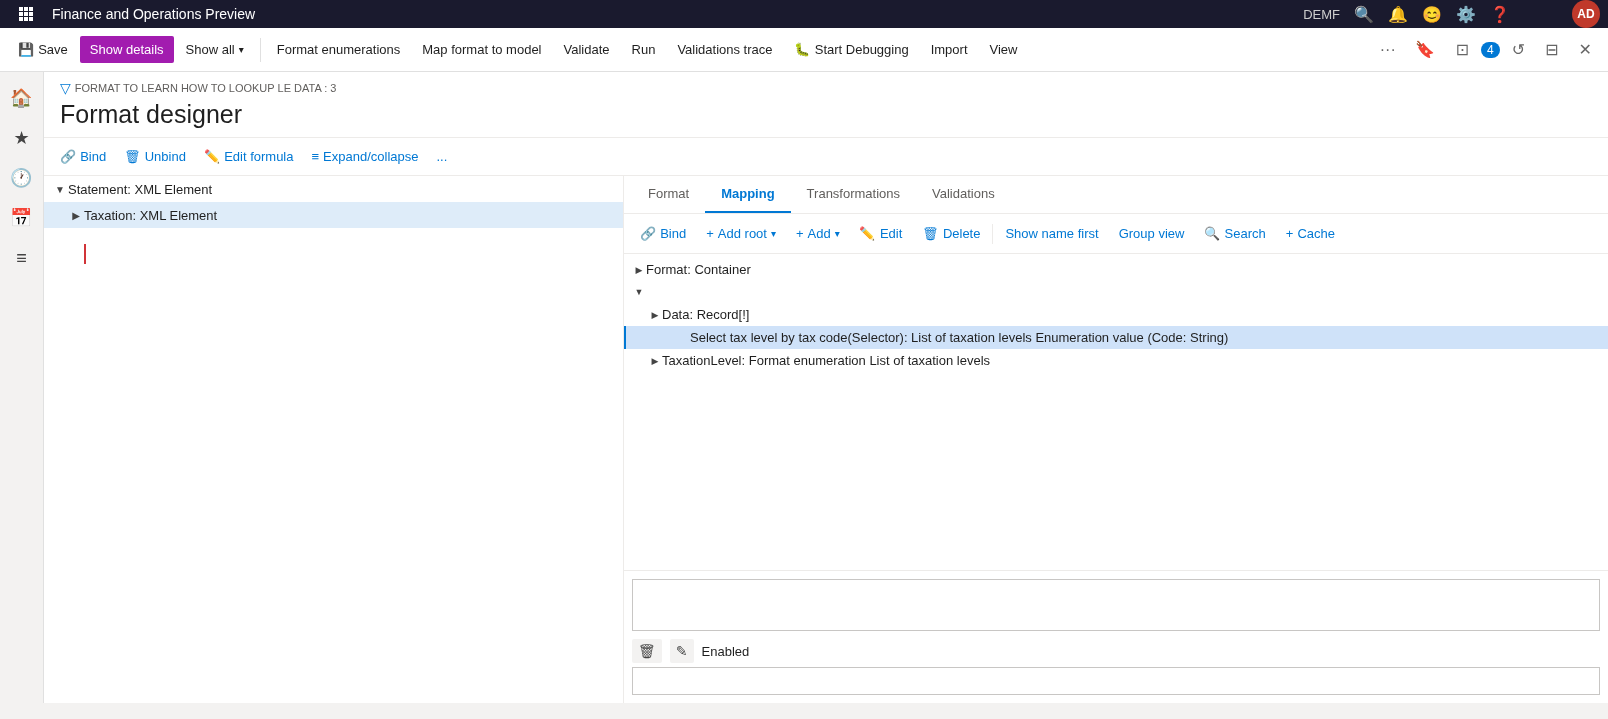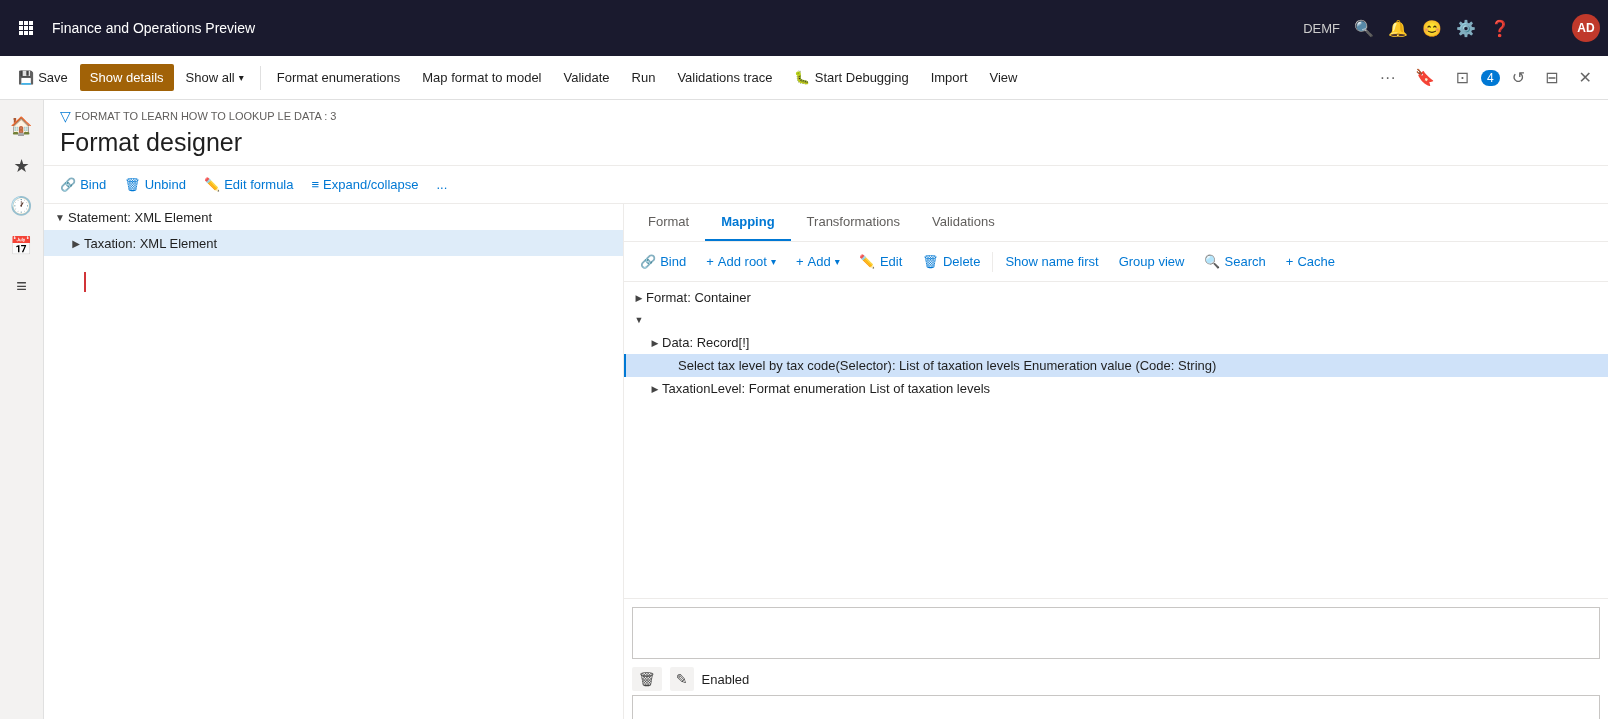--- a/index.html
+++ b/index.html
@@ -2,21 +2,21 @@
 <html><head>
   <meta charset="utf-8">
   <style>
     * { box-sizing: border-box; margin: 0; padding: 0; }
     body { font-family: 'Segoe UI', Arial, sans-serif; font-size: 13px; background: #f3f2f1; color: #1f1f1f; overflow: hidden; }
 
     
     .top-bar {
       background: #1a1a2e;
       color: white;
-      height: 56px;
+      height: 28px;
       display: flex;
       align-items: center;
       padding: 0 8px;
     }
     .top-bar-grid { display: flex; align-items: center; }
     .app-title { font-size: 14px; font-weight: 400; color: white; flex: 1; }
     .top-bar-right { display: flex; align-items: center; gap: 14px; margin-left: auto; }
     .top-bar-right span { font-size: 13px; color: #ccc; }
     .top-bar-icon { width: 20px; height: 20px; display: flex; align-items: center; justify-content: center; color: #ccc; cursor: pointer; font-size: 16px; }
     .user-avatar { background: #c0392b; color: white; border-radius: 50%; width: 28px; height: 28px; display: flex; align-items: center; justify-content: center; font-size: 12px; font-weight: 600; cursor: pointer; margin-left: 48px; }
@@ -30,21 +30,21 @@
       align-items: center;
       padding: 0 8px;
       gap: 2px;
     }
     .toolbar-btn {
       display: flex; align-items: center; gap: 4px;
       padding: 6px 10px; border: none; background: transparent;
       cursor: pointer; font-size: 13px; color: #1f1f1f;
       border-radius: 2px; white-space: nowrap;
     }
-    .toolbar-btn.active { background: #a16207; color: white; }
+    .toolbar-btn.active { background: #a21caf; color: white; }
     .toolbar-sep { width: 1px; background: #e0e0e0; height: 24px; margin: 0 4px; }
     .toolbar-right { margin-left: auto; display: flex; align-items: center; gap: 4px; }
     .toolbar-right-icon { padding: 6px 8px; cursor: pointer; color: #666; font-size: 16px; }
 
     
     .main-layout { display: flex; height: calc(719px - 88px); }
 
     
     .left-sidebar {
       width: 44px;
@@ -350,21 +350,21 @@
           <div class="data-item">
             <span class="data-toggle">▼</span>
           </div>
 
           <div class="data-item">
             <div class="data-indent" style="width:16px;"></div>
             <span class="data-toggle">▶</span>
             <span>Data: Record[!]</span>
           </div>
 
-          <div class="data-item highlighted" style="padding-left: 38px;">
+          <div class="data-item highlighted" style="padding-left: 50px;">
             <span class="data-toggle"></span>
             <span>Select tax level by tax code(Selector): List of taxation levels Enumeration value (Code: String)</span>
           </div>
 
           <div class="data-item">
             <div class="data-indent" style="width:16px;"></div>
             <span class="data-toggle">▶</span>
             <span>TaxationLevel: Format enumeration List of taxation levels</span>
           </div>
         </div>

